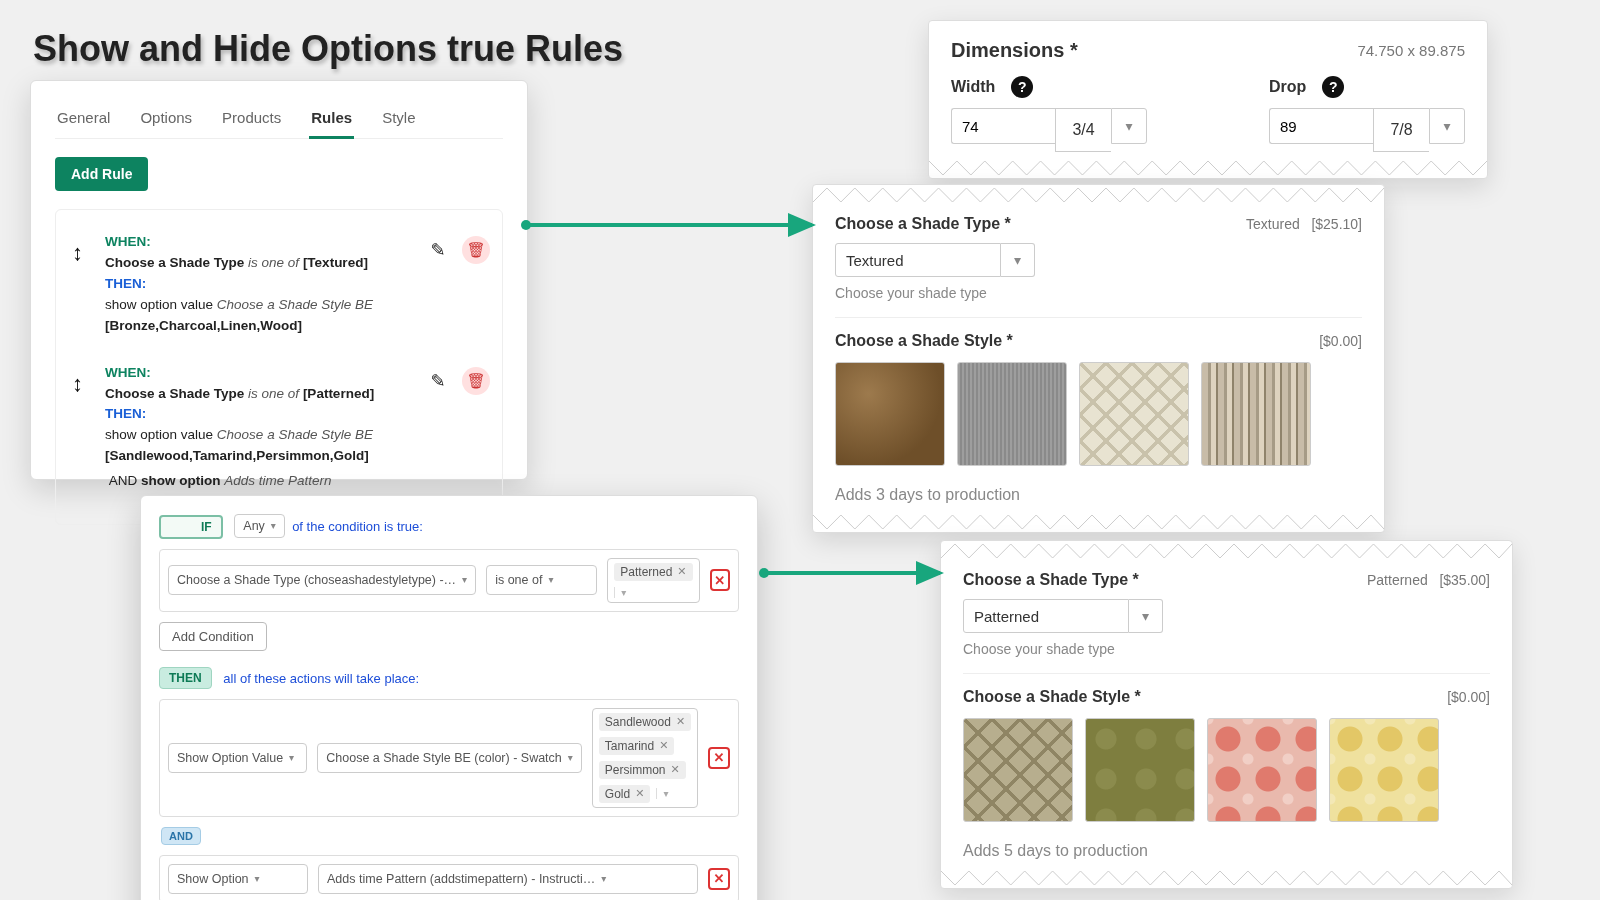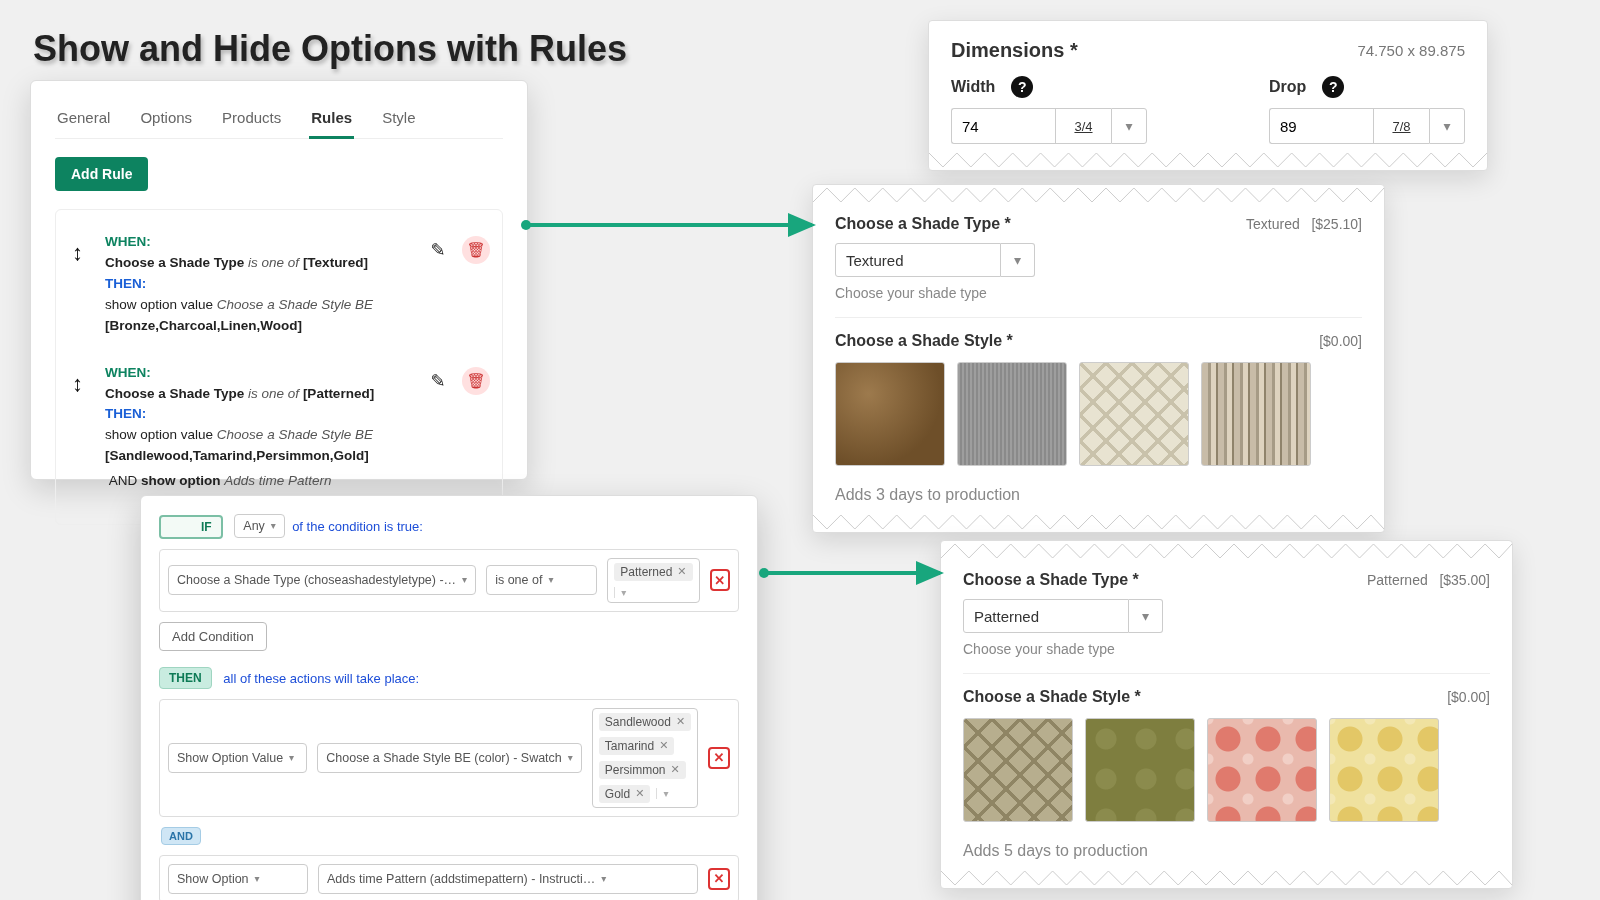--- a/index.html
+++ b/index.html
@@ -52,21 +52,21 @@
   
   .panel-dim { left: 928px; top: 20px; width: 560px; padding: 18px 22px 26px; }
   .panel-dim .hdr { display:flex; justify-content:space-between; align-items:center; }
   .panel-dim .hdr h4 { font-size: 20px; font-weight: 700; color: #333; }
   .panel-dim .sizestr { color: #777; font-size: 15px; }
   .dim-fields { display: flex; gap: 60px; margin-top: 14px; justify-content: space-between; }
   .dim-col label { font-weight: 700; font-size: 16px; display:inline-block; margin-right:12px; }
   .help-dot { display:inline-flex; width:22px; height:22px; background:#111; color:#fff; border-radius:50%; align-items:center; justify-content:center; font-weight:700; font-size:14px; }
   .dim-inputs { display:flex; margin-top:10px; }
   .dim-inputs input { border:1px solid #ccc; border-right:none; height:36px; width:104px; padding:0 10px; font-size:15px; border-radius: 3px 0 0 3px; }
-  .dim-inputs .frac { border:1px solid #ccc; border-right:none; height:36px; width:56px; display:flex; align-items:center; justify-content:center; font-size:13px;text-decoration:underline; }
+  .dim-inputs .frac { border:1px solid #ccc; border-right:none; height:44px; width:56px; display:flex; align-items:center; justify-content:center; font-size:16px; }
   .dim-inputs .dd { border:1px solid #ccc; height:36px; width:36px; display:flex; align-items:center; justify-content:center; color:#888; cursor:pointer; border-radius: 0 3px 3px 0; }
 
   
   .zig { position:absolute; left:0; right:0; height:18px; overflow:hidden; }
   .zig svg { width:100%; height:100%; display:block; }
   .zig-bottom { bottom:-1px; }
   .zig-top { top:-1px; transform: scaleY(-1); }
 
   
   .panel-opt { width: 573px; padding: 30px 22px 28px; }
@@ -109,21 +109,21 @@
       radial-gradient(circle at 50% 50%, #f3e8b6 0 5px, transparent 6px) 20px 20px/40px 40px,
       #efe19e; }
 
   
   .arrow { position:absolute; height:0; }
   .arrow svg { position:absolute; top:-12px; left:0; }
 </style>
 </head>
 <body>
 
-<h1 class="page-title">Show and Hide Options with Rules</h1>
+<h1 class="page-title">Show and Hide Options true Rules</h1>
 
 <div class="admin-card">
   <div class="tabs">
     <div class="tab">General</div>
     <div class="tab">Options</div>
     <div class="tab">Products</div>
     <div class="tab active">Rules</div>
     <div class="tab">Style</div>
   </div>
 

